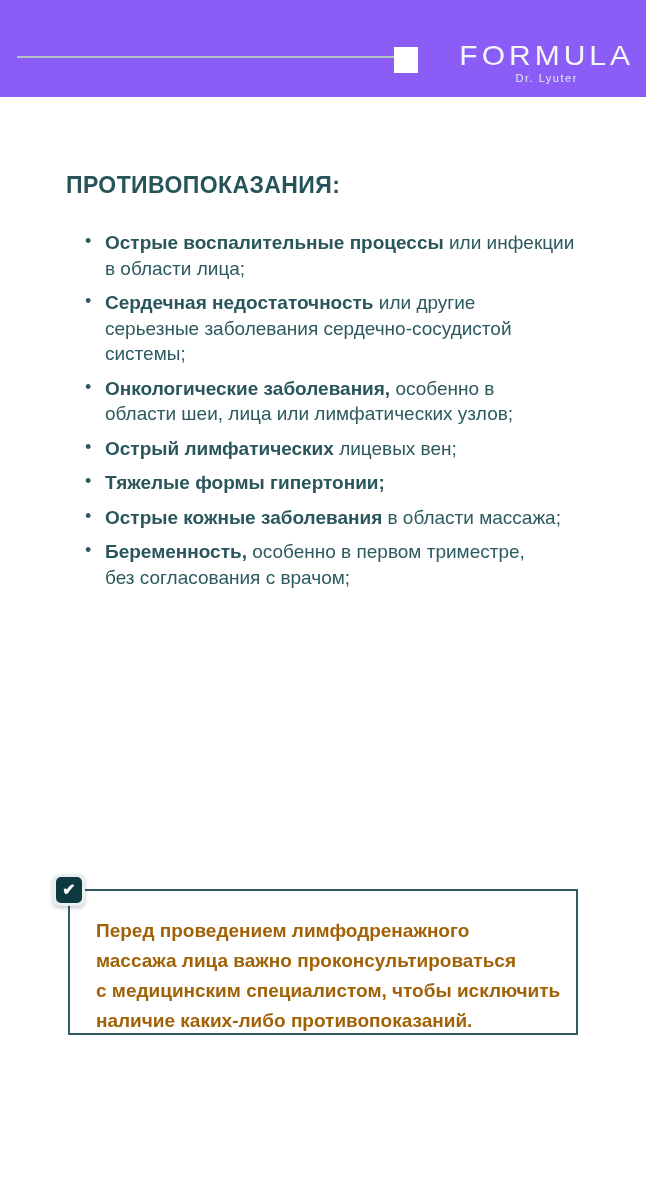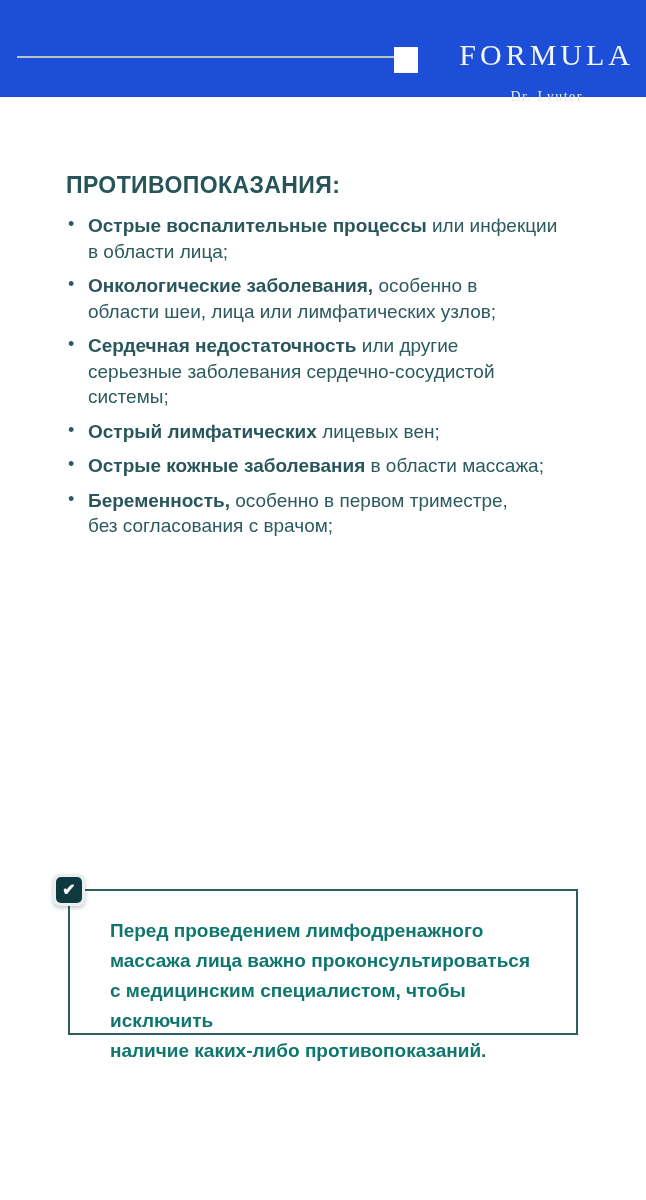--- a/index.html
+++ b/index.html
@@ -14,22 +14,21 @@
     overflow: hidden;
     font-family: "Liberation Sans", sans-serif;
   }
 
   
   .brand-header {
     position: absolute;
     top: 0; left: 0;
     width: 646px;
     height: 97px;
-    background: #1d4ed8;
-    font-family: Liberation Serif, serif;
+    background: #8b5cf6;
   }
   .brand-rule {
     position: absolute;
     left: 17px;
     top: 56px;
     width: 377px;
     height: 2px;
     background: #b3c4c5;
   }
   .brand-square {
@@ -48,46 +47,46 @@
   }
   .brand-name {
     font-size: 30px;
     font-weight: 300;
     letter-spacing: 4px;
     color: #f3f7f7;
     line-height: 1;
     transform: scaleY(0.95);
   }
   .brand-subname {
-    font-size: 14px;
+    font-size: 11px;
     font-weight: 400;
     letter-spacing: 1.5px;
     color: #e3ebeb;
     line-height: 1;
-    margin-top: 20px;
+    margin-top: 3px;
   }
 
   
   .page-title {
     position: absolute;
     left: 66px;
     top: 157px;
     font-size: 23px;
     font-weight: 700;
     letter-spacing: 0.4px;
     color: #265459;
   }
 
   
   .contra-list {
     position: absolute;
     left: 66px;
     top: 213px;
     width: 512px;
-    margin: 0;
+    margin: 17px;
     padding: 0;
     list-style: none;
   }
   .contra-list li {
     position: relative;
     padding-left: 22px;
     margin-bottom: 9px;
     font-size: 19px;
     line-height: 25.5px;
     color: #2c5a5e;
@@ -111,25 +110,25 @@
     position: absolute;
     left: 68px;
     top: 889px;
     width: 510px;
     height: 146px;
     border: 2px solid #2e5c60;
     box-sizing: border-box;
     background: #ffffff;
   }
   .note-text {
-    margin: 25px 14px 0 40px;
+    margin: 25px 14px 0 26px;
     font-size: 19px;
     font-weight: 700;
     line-height: 30px;
-    color: #0f766e;
+    color: #a16207;
     white-space: pre-line;
   }
   .note-icon-frame {
     position: absolute;
     left: -17px;
     top: -17px;
     padding: 3px;
     background: #e9eeee;
     border-radius: 7px;
     box-shadow: 0 2px 4px rgba(20, 45, 48, 0.25);
@@ -158,26 +157,27 @@
     <div class="brand-name">FORMULA</div>
     <div class="brand-subname">Dr. Lyuter</div>
   </div>
 </header>
 
 <h1 class="page-title">ПРОТИВОПОКАЗАНИЯ:</h1>
 
 <ul class="contra-list">
     <li><span class="b">Острые воспалительные процессы</span><span> или инфекции
 в области лица;</span></li>
-    <li><span class="b">Онкологические заболевания,</span><span> особенно в
-области шеи, лица или лимфатических узлов;</span></li>
     <li><span class="b">Сердечная недостаточность</span><span> или другие
 серьезные заболевания сердечно-сосудистой
 системы;</span></li>
+    <li><span class="b">Онкологические заболевания,</span><span> особенно в
+области шеи, лица или лимфатических узлов;</span></li>
     <li><span class="b">Острый лимфатических</span><span> лицевых вен;</span></li>
+    <li><span class="b">Тяжелые формы гипертонии;</span></li>
     <li><span class="b">Острые кожные заболевания</span><span> в области массажа;</span></li>
     <li><span class="b">Беременность,</span><span> особенно в первом триместре,
 без согласования с врачом;</span></li>
   </ul>
 
 <div class="note-box">
   <div class="note-icon-frame">
     <div class="note-icon">✔</div>
   </div>
   <p class="note-text">Перед проведением лимфодренажного

